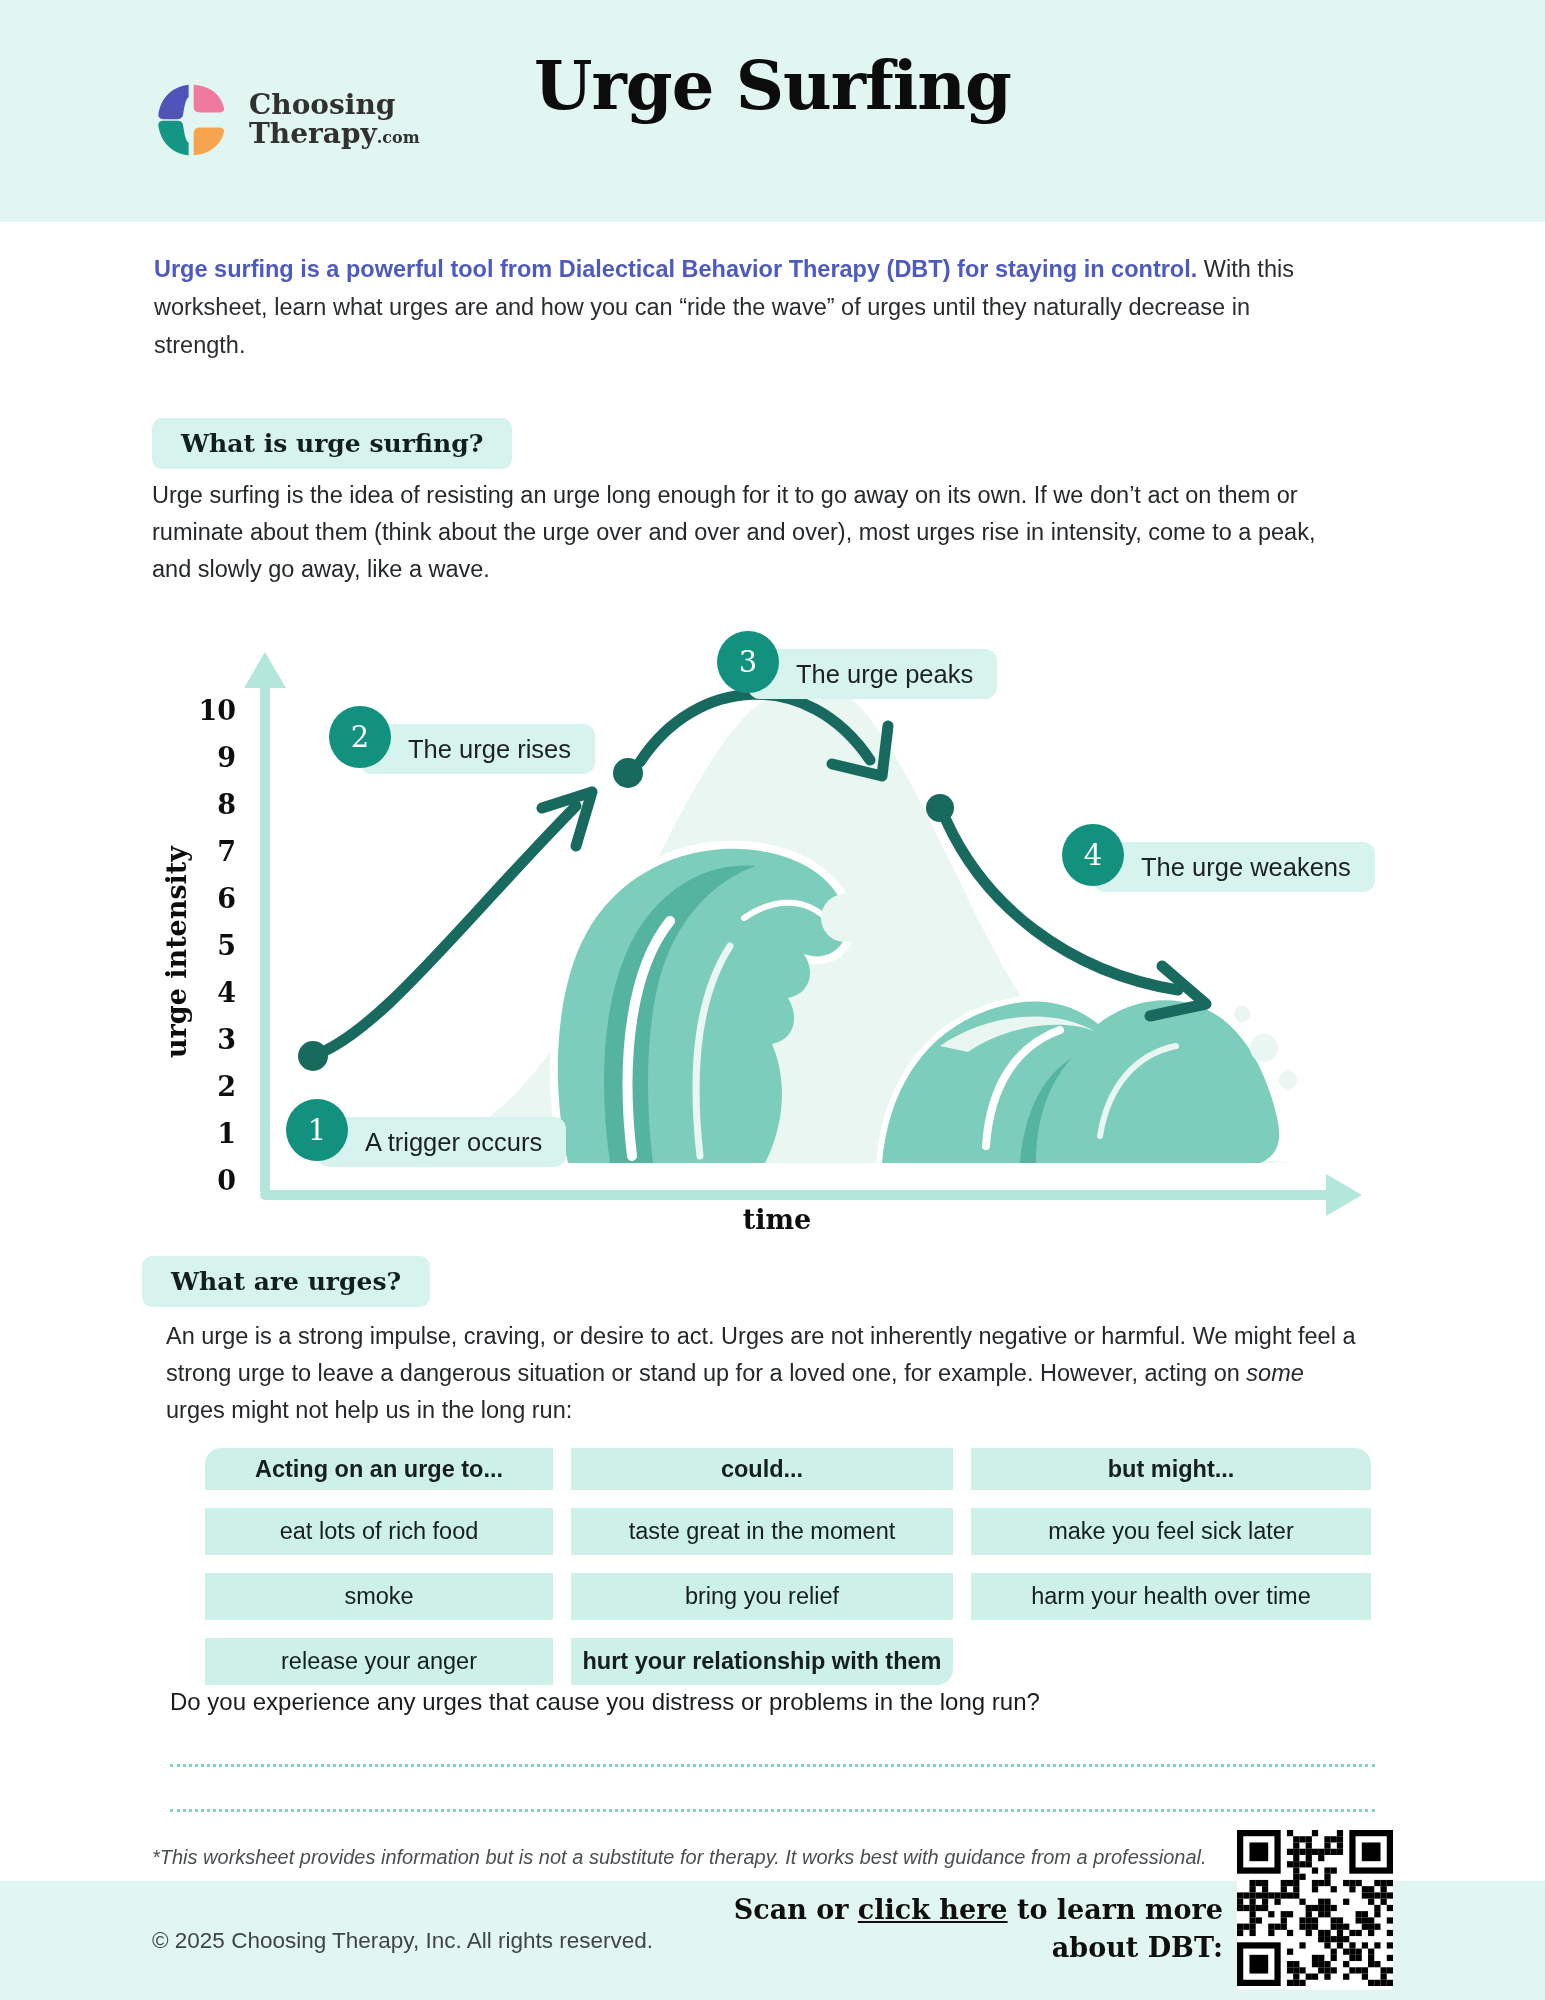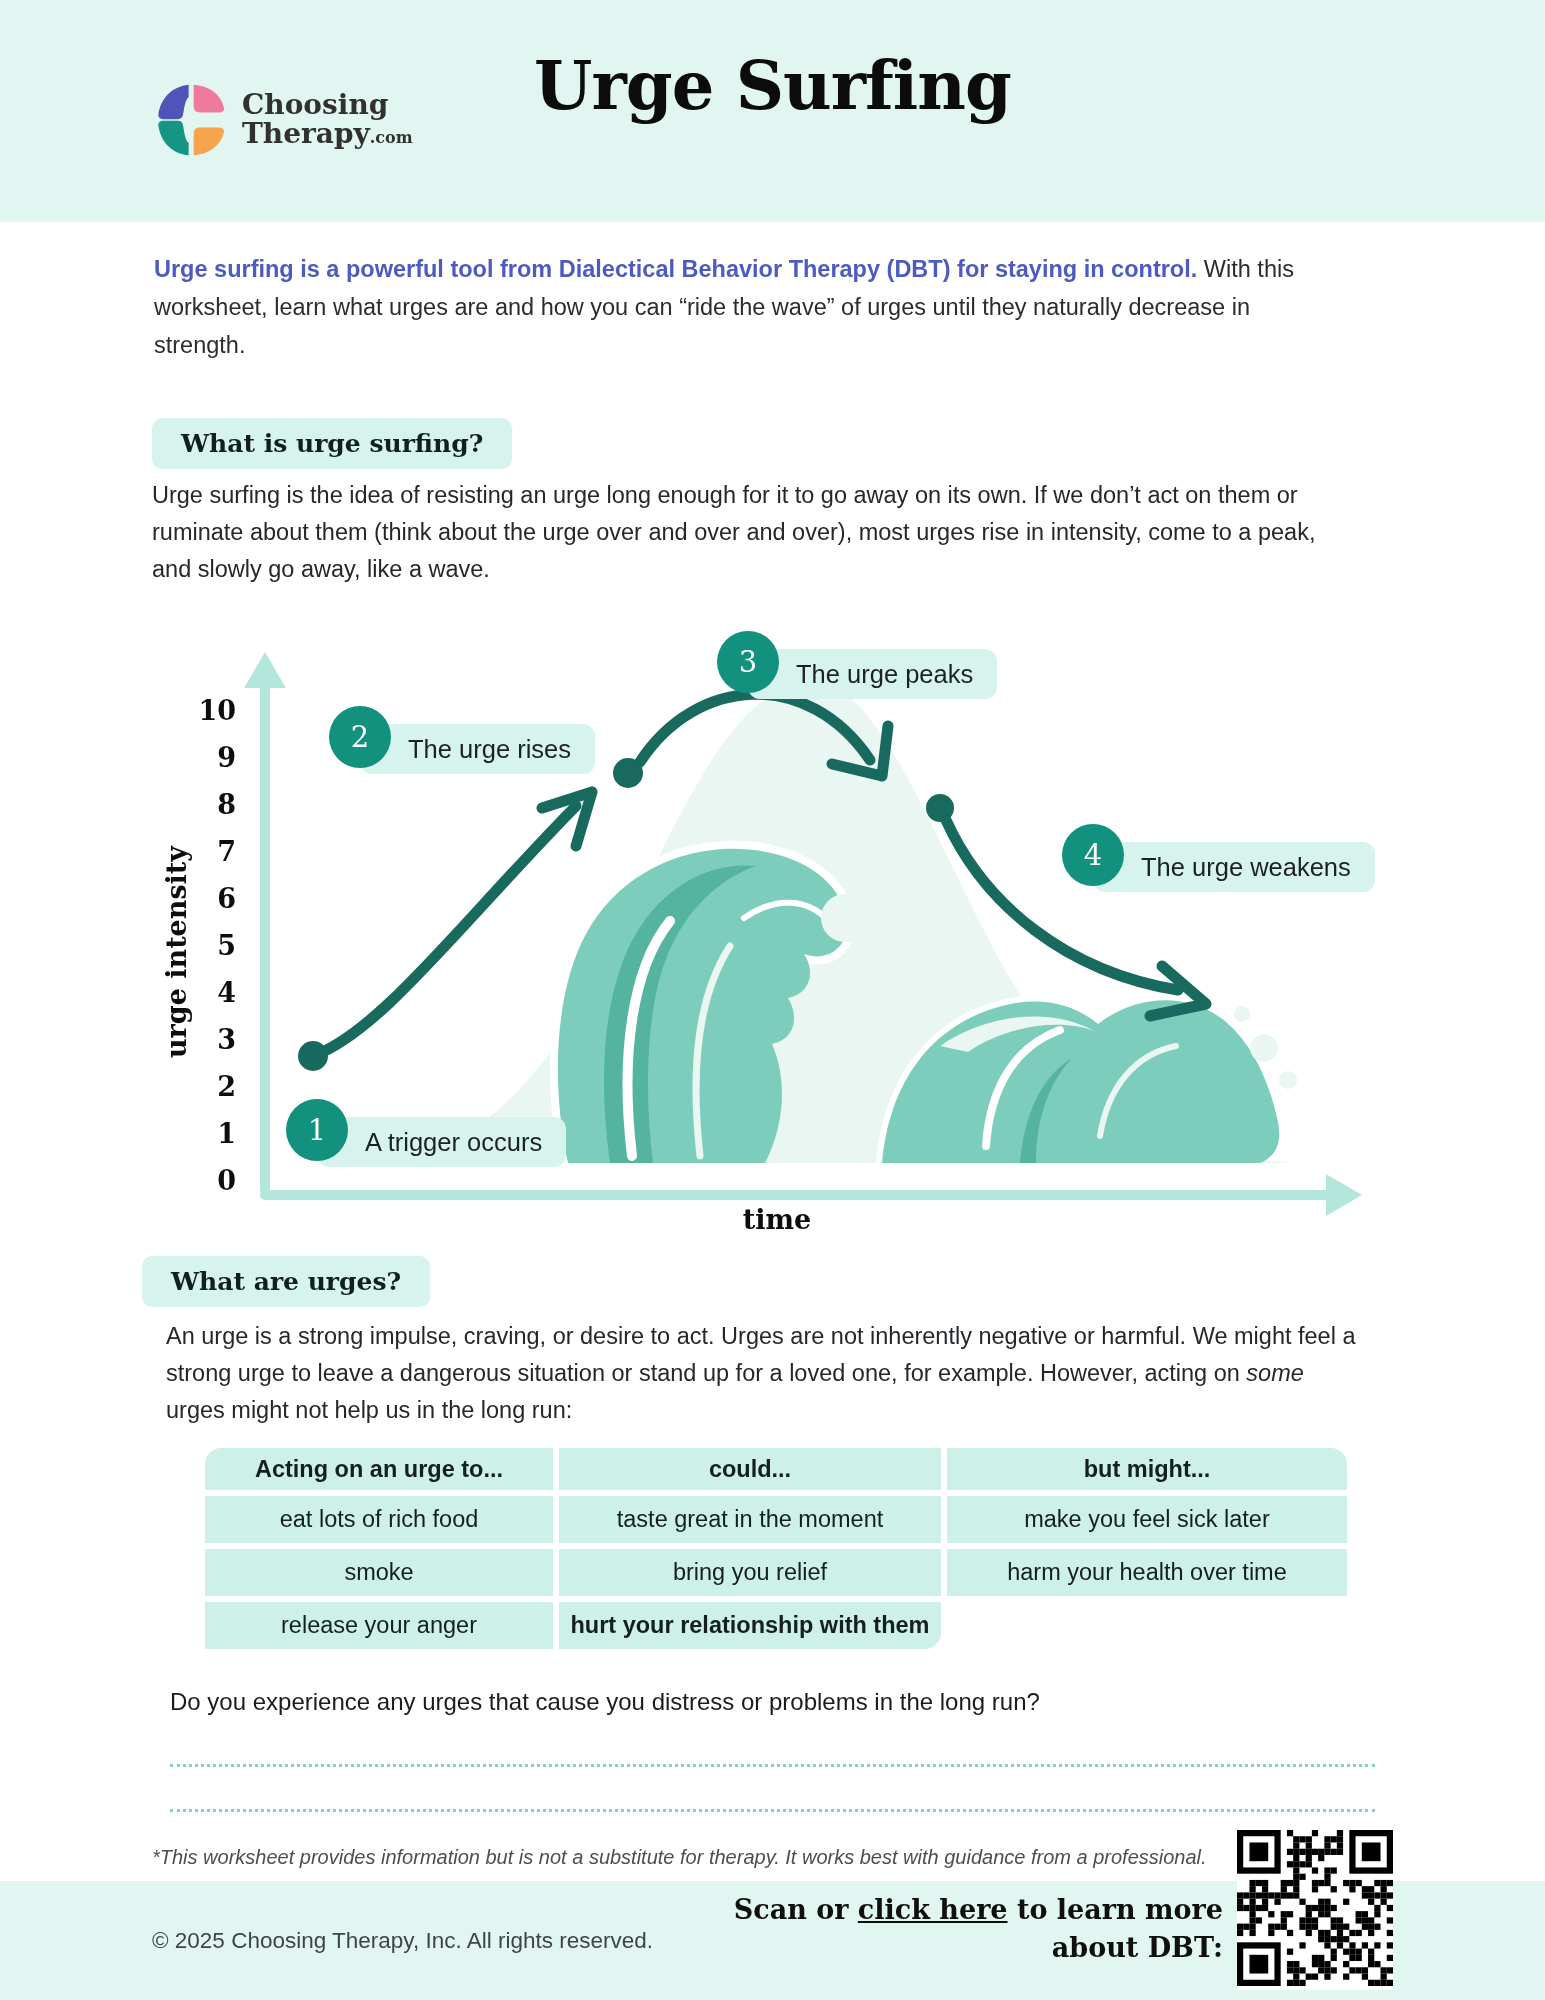--- a/index.html
+++ b/index.html
@@ -1,21 +1,21 @@
 <!DOCTYPE html>
 <html><head>
 <meta charset="utf-8">
 <style>
   html,body{margin:0;padding:0;background:#f0f0f0;}
   .page{position:relative;width:1545px;height:2000px;background:#ffffff;
         font-family:"Liberation Sans",sans-serif;overflow:hidden;margin:0 auto;}
 
   
   .header{position:absolute;top:0;left:0;width:100%;height:222px;background:#e2f6f1;}
-  .logo{position:absolute;left:150px;top:78px;display:flex;align-items:center;gap:8px;}
+  .logo{position:absolute;left:150px;top:78px;display:flex;align-items:center;gap:15px;}
   .logo-mark{width:84px;height:84px;}
   .logo-text{font-family:"DejaVu Serif",serif;font-weight:700;font-size:28px;line-height:1.02;color:#313131;}
   .logo-suffix{font-size:16px;}
   .title{position:absolute;top:46px;left:0;width:100%;text-align:center;margin:0;
          font-family:"DejaVu Serif",serif;font-weight:700;font-size:67px;letter-spacing:-1px;color:#0c0c0c;}
 
   
   .intro{position:absolute;left:154px;top:250px;width:1170px;font-size:23.5px;line-height:1.62;color:#292d30;margin:0;}
   .intro .hl{color:#4c5ac1;font-weight:bold;}
   .pill-h{position:absolute;font-family:"DejaVu Serif",serif;font-weight:700;font-size:25px;color:#12201c;
@@ -39,21 +39,21 @@
   .annot{position:absolute;height:62px;}
   .annot-circle{position:absolute;left:0;top:0;width:62px;height:62px;border-radius:50%;background:#11917e;
         color:#fff;font-family:"DejaVu Serif",serif;font-size:29px;display:flex;align-items:center;justify-content:center;z-index:2;}
   .annot-pill{margin-left:31px;margin-top:18px;height:50px;background:#d7f3ed;border-radius:12px;
         display:flex;align-items:center;padding:0 24px 0 48px;font-size:25.5px;color:#1c2220;white-space:nowrap;z-index:1;}
   #annot1{left:146px;top:483px;} #annot2{left:189px;top:90px;}
   #annot3{left:577px;top:15px;}  #annot4{left:922px;top:208px;}
 
   
   .urge-table{position:absolute;left:205px;top:1448px;width:1255px;display:grid;
-        grid-template-columns:348px 382px 400px;gap:6px;}
+        grid-template-columns:348px 382px 400px;gap:18px;}
   .t-cell{background:#cdf0e8;display:flex;align-items:center;justify-content:center;
         font-size:23.5px;color:#15201d;height:47px;text-align:center;}
   .t-head{font-weight:700;height:42px;}
   .r-tl{border-top-left-radius:16px;} .r-tr{border-top-right-radius:16px;}
   .r-bl{border-bottom-left-radius:16px;} .r-br{border-bottom-right-radius:16px;font-weight:bold;}
 
   .question{position:absolute;left:170px;top:1688px;font-size:24px;color:#191d1f;margin:0;}
   .dotline{position:absolute;left:170px;width:1205px;height:0;border-bottom:3px dotted #84d2c5;}
   #dot1{top:1764px;} #dot2{top:1809px;}
 

